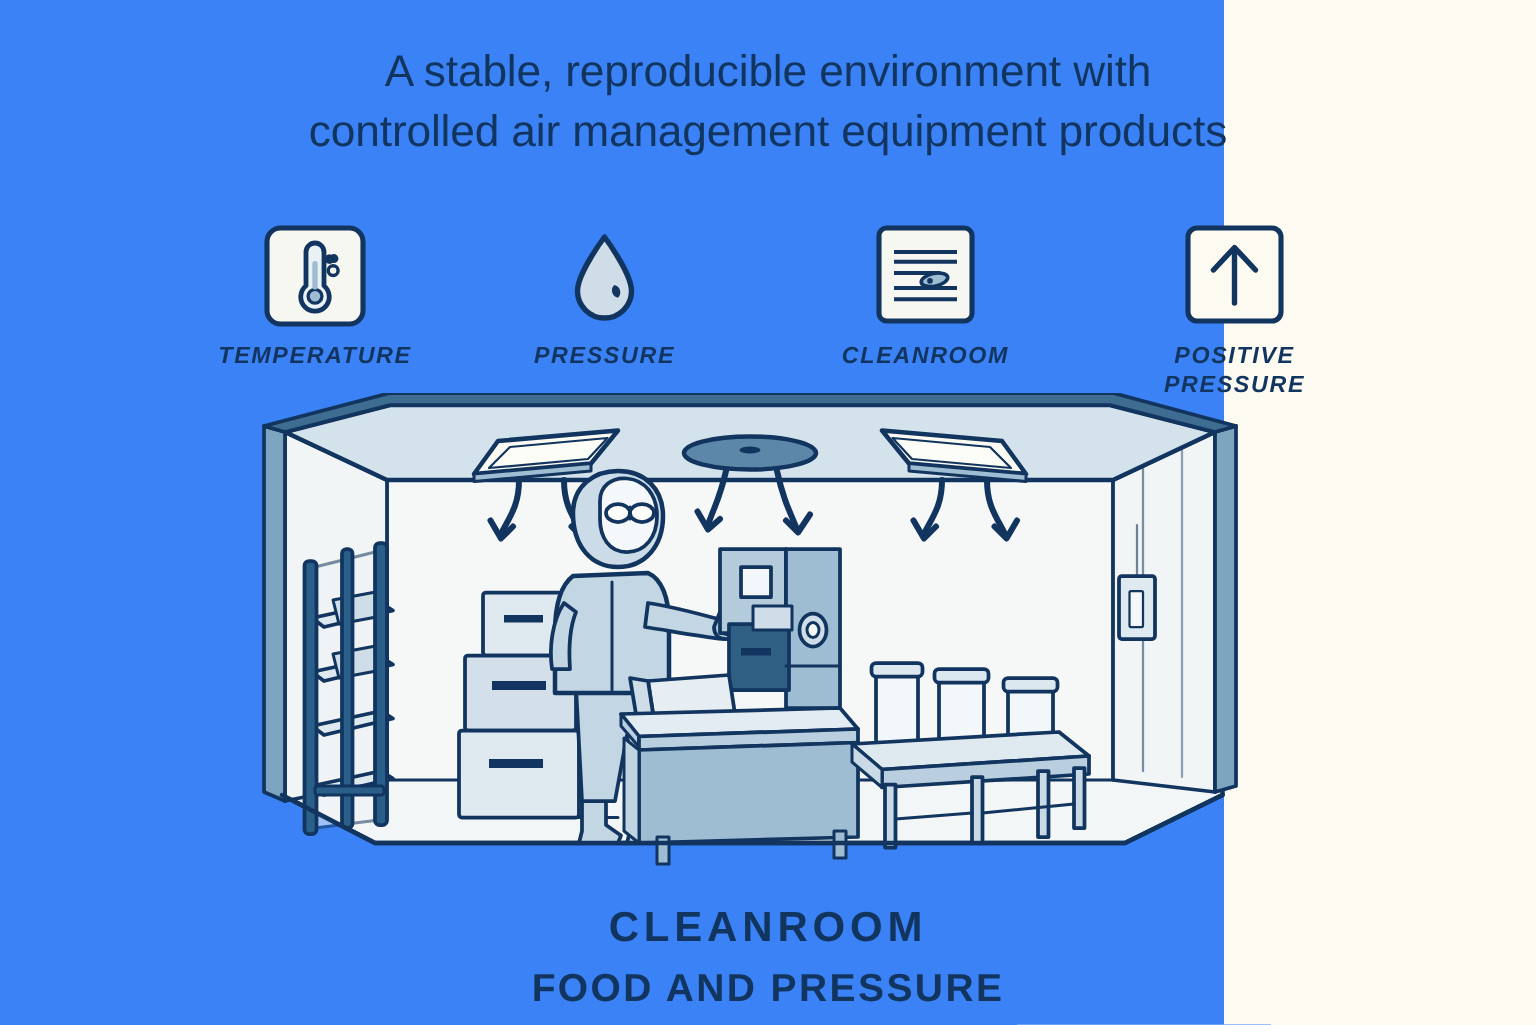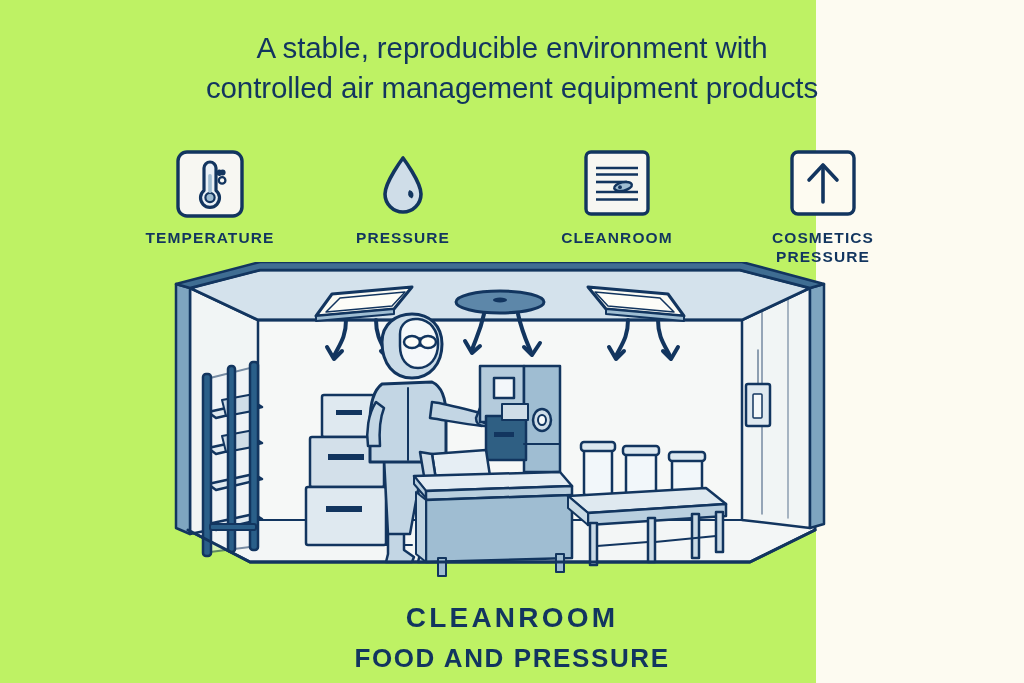--- a/index.html
+++ b/index.html
@@ -11,21 +11,21 @@
     height: 683px;
     background: #fdfbf1;
     font-family: "Liberation Sans", sans-serif;
     overflow: hidden;
     position: relative;
   }
   #page {
     position: relative;
     width: 816px;
     height: 683px;
-    background: #bef264;
+    background: #3b82f6;
   }
 
   
   .headline {
     position: absolute;
     left: 112px;
     top: 28px;
     width: 800px;
     text-align: center;
     color: #12355f;
@@ -55,20 +55,21 @@
     align-items: center;
     justify-content: center;
   }
   .icon-cell .cap {
     margin-top: 6px;
     color: #12355f;
     font-size: 15.5px;
     font-weight: 700;
     letter-spacing: 1.1px;
     line-height: 19px;
+    font-style: italic;
   }
   .cell-temperature { left: 120px; }
   .cell-humidity    { left: 313px; }
   .cell-filtration  { left: 527px; }
   .cell-pressure    { left: 733px; }
 
   
   .scene {
     position: absolute;
     left: 150px;
@@ -155,21 +156,21 @@
 
     <div class="icon-cell cell-pressure">
       <div class="glyph">
         <svg width="76" height="76" viewBox="0 0 76 76">
           <rect x="7" y="6" width="62" height="62" rx="6" ry="6" fill="#fdfbf1" stroke="#12355f" stroke-width="3.4"></rect>
           <line x1="38" y1="56" x2="38" y2="20" stroke="#12355f" stroke-width="3.6" stroke-linecap="round"></line>
           <polyline points="24,34 38,19 52,34" fill="none" stroke="#12355f" stroke-width="3.6" stroke-linecap="round" stroke-linejoin="round"></polyline>
         </svg>
       </div>
       <div class="cap">
-        <span>COSMETICS</span><br>
+        <span>POSITIVE</span><br>
         <span>PRESSURE</span>
       </div>
     </div>
 
   </div>
 
   <div class="scene">
     <svg width="700" height="330" viewBox="0 0 700 330">
 
       <defs>

